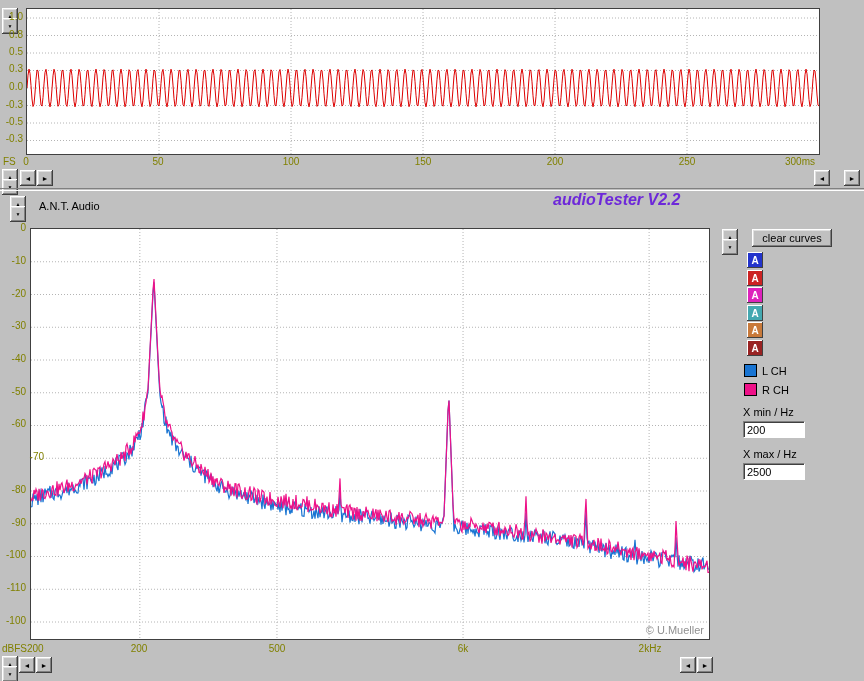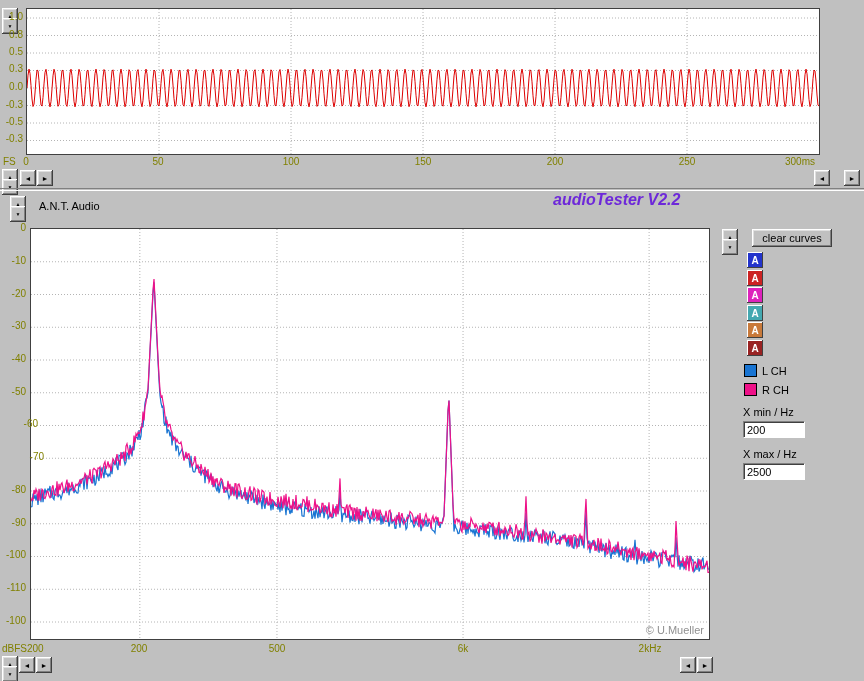--- a/index.html
+++ b/index.html
@@ -116,21 +116,21 @@
       </svg>
     <div class="copyright">© U.Mueller</div>
   </div>
 
   <div class="tick r" style="left:0;top:223px;width:26px">0</div>
   <div class="tick r" style="left:0;top:256px;width:26px">-10</div>
   <div class="tick r" style="left:0;top:289px;width:26px">-20</div>
   <div class="tick r" style="left:0;top:321px;width:26px">-30</div>
   <div class="tick r" style="left:0;top:354px;width:26px">-40</div>
   <div class="tick r" style="left:0;top:387px;width:26px">-50</div>
-  <div class="tick r" style="left:0;top:419px;width:38px">-60</div>
+  <div class="tick r" style="left:0;top:419px;width:26px">-60</div>
   <div class="tick r" style="left:0;top:452px;width:44px">-70</div>
   <div class="tick r" style="left:0;top:485px;width:26px">-80</div>
   <div class="tick r" style="left:0;top:518px;width:26px">-90</div>
   <div class="tick r" style="left:0;top:550px;width:26px">-100</div>
   <div class="tick r" style="left:0;top:583px;width:26px">-110</div>
   <div class="tick r" style="left:0;top:616px;width:26px">-100</div>
 
   <div class="tick" style="left:2px;top:644px">dBFS</div>
   <div class="tick" style="left:27px;top:644px">200</div>
   <div class="tick c" style="left:119px;top:644px">200</div>

